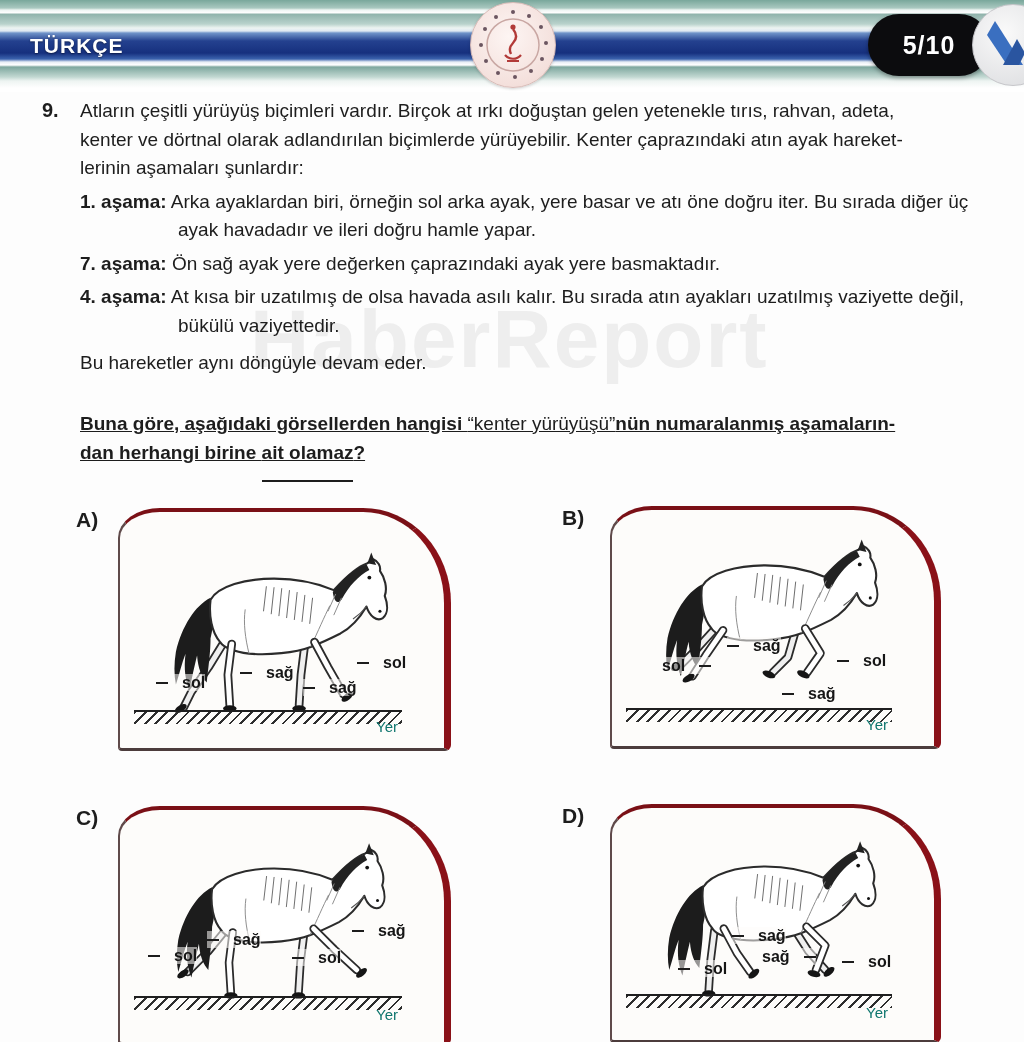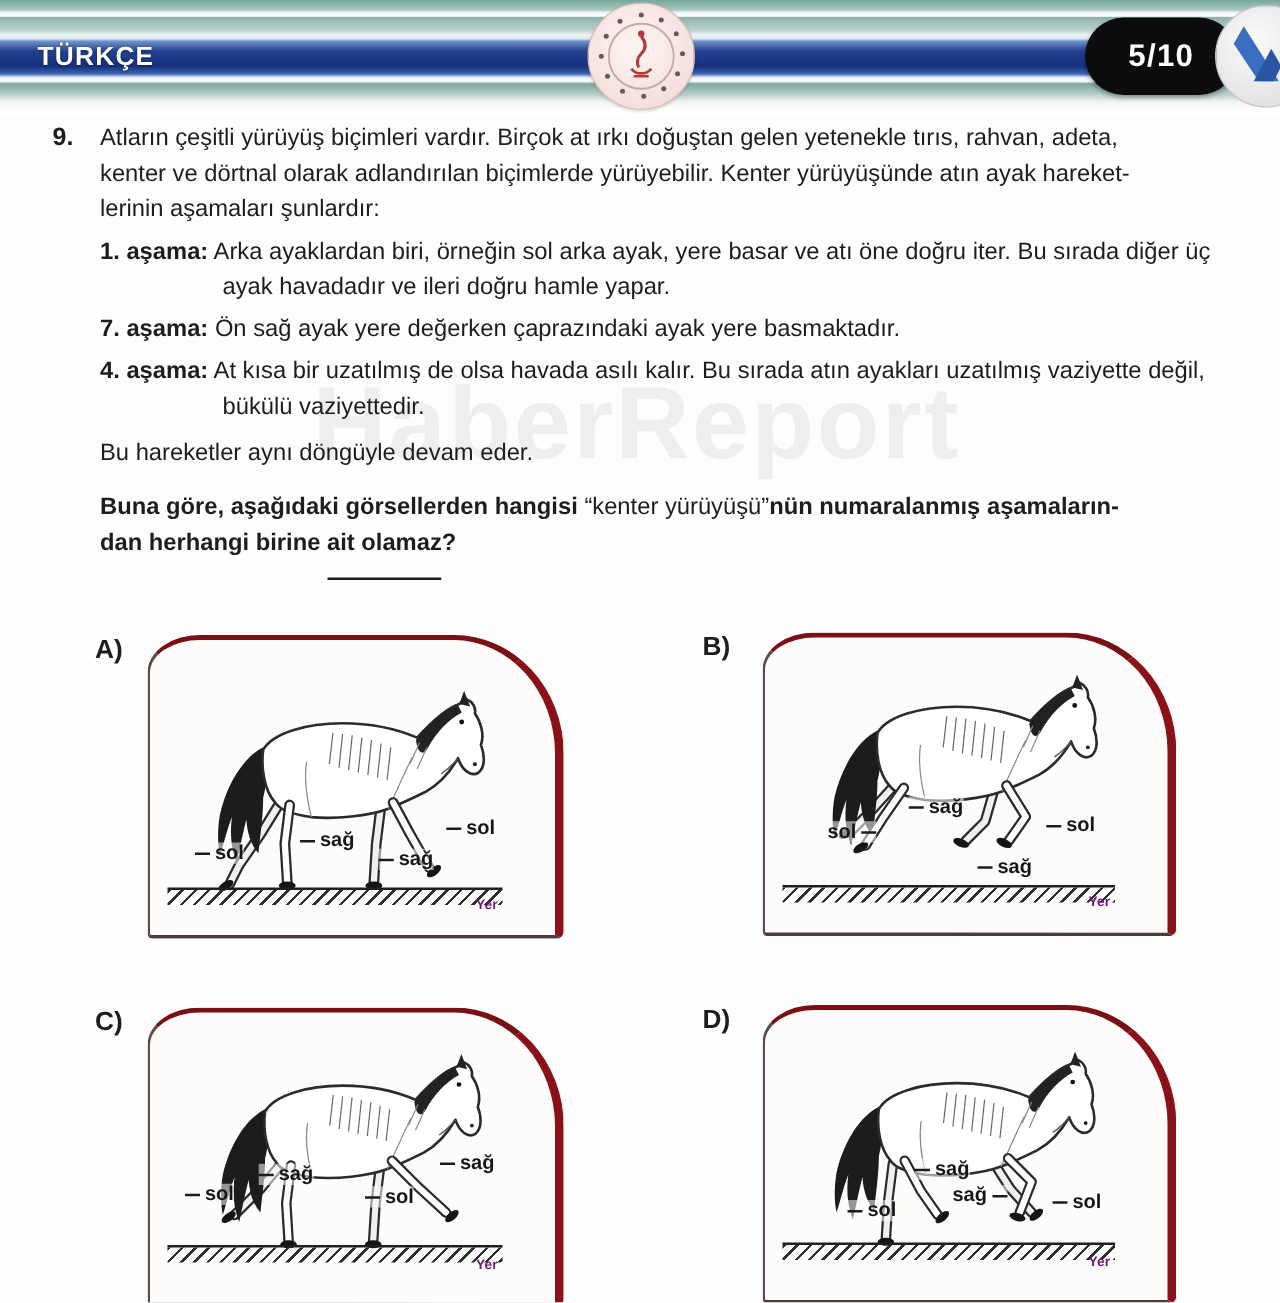--- a/index.html
+++ b/index.html
@@ -31,35 +31,35 @@
   .wm{position:absolute;left:250px;top:292px;font-size:82px;font-weight:700;letter-spacing:2px;
     color:rgba(130,130,130,0.12);white-space:nowrap;z-index:0;}
 
   
   .qnum{position:absolute;left:42px;top:99px;font-size:20px;font-weight:700;z-index:1;}
   .qbody{position:absolute;left:80px;top:97px;width:916px;font-size:19px;line-height:28.5px;z-index:1;}
   .stage{padding-left:98px;text-indent:-98px;margin-top:5px;}
   .stage:first-of-type{margin-top:13px;}
   .stage-label{font-weight:700;}
   .note{margin-top:9px;}
-  .prompt{margin-top:13px;font-weight:700;line-height:29px;}
+  .prompt{margin-top:31px;font-weight:700;line-height:29px;text-decoration:underline;}
   .quoted{font-weight:400;}
   .ul{border-bottom:2.5px solid #1d1d1d;padding-bottom:17px;}
 
   
   .opt-letter{position:absolute;font-size:21px;font-weight:700;z-index:2;}
   .opt-box{position:absolute;background:#fdfcfa;z-index:1;
     border-top:4px solid #7a1016;border-right:7px solid #8a1118;
     border-left:2px solid #5f4a4a;border-bottom:3px solid #4c3c3c;
     border-radius:42px 88px 6px 4px / 30px 95px 6px 4px;}
   .opt-box .horse{position:absolute;}
   .ground{position:absolute;border-top:2.5px solid #1f1f1f;height:12px;
     background:repeating-linear-gradient(135deg,#2e2e2e 0 2px,transparent 2px 7.5px);}
-  .ground-label{position:absolute;font-size:11px;font-weight:700;color:#701a75;}
-  .leg-label{position:absolute;display:flex;align-items:center;gap:4px;font-size:16px;
+  .ground-label{position:absolute;font-size:15px;font-weight:400;color:#0f766e;}
+  .leg-label{position:absolute;display:flex;align-items:center;gap:14px;font-size:16px;
     font-weight:600;color:#161616;background:rgba(253,252,250,.55);line-height:17px;z-index:3;}
   .leader{display:inline-block;width:12px;height:2px;background:#1c1c1c;flex:0 0 auto;}
   .leg-label.rev{flex-direction:row-reverse;}
 
   .defs{position:absolute;width:0;height:0;overflow:hidden;}
   .limb-o{fill:none;stroke:#2b2b2b;stroke-width:9;stroke-linecap:round;stroke-linejoin:round;}
   .limb-i{fill:none;stroke:#ffffff;stroke-width:5.2;stroke-linecap:round;stroke-linejoin:round;}
   .limb-if{fill:none;stroke:#efefef;stroke-width:5.2;stroke-linecap:round;stroke-linejoin:round;}
   .hoof{fill:#151515;}
 </style>
@@ -132,21 +132,21 @@
       </svg>
     </div>
   </div>
 
   <div class="wm">HaberReport</div>
 
   <div class="qnum">9.</div>
   <div class="qbody">
     <div>
       <span>Atların çeşitli yürüyüş biçimleri vardır. Birçok at ırkı doğuştan gelen yetenekle tırıs, rahvan, adeta,</span><br>
-      <span>kenter ve dörtnal olarak adlandırılan biçimlerde yürüyebilir. Kenter yürüyüşünde atın ayak hareket-</span><br>
+      <span>kenter ve dörtnal olarak adlandırılan biçimlerde yürüyebilir. Kenter çaprazındaki atın ayak hareket-</span><br>
       <span>lerinin aşamaları şunlardır:</span>
     </div>
 
     <div class="stage">
       <span class="stage-label">1. aşama:</span>
       <span>Arka ayaklardan biri, örneğin sol arka ayak, yere basar ve atı öne doğru iter. Bu sırada diğer üç ayak havadadır ve ileri doğru hamle yapar.</span>
     </div>
     <div class="stage">
       <span class="stage-label">7. aşama:</span>
       <span>Ön sağ ayak yere değerken çaprazındaki ayak yere basmaktadır.</span>

